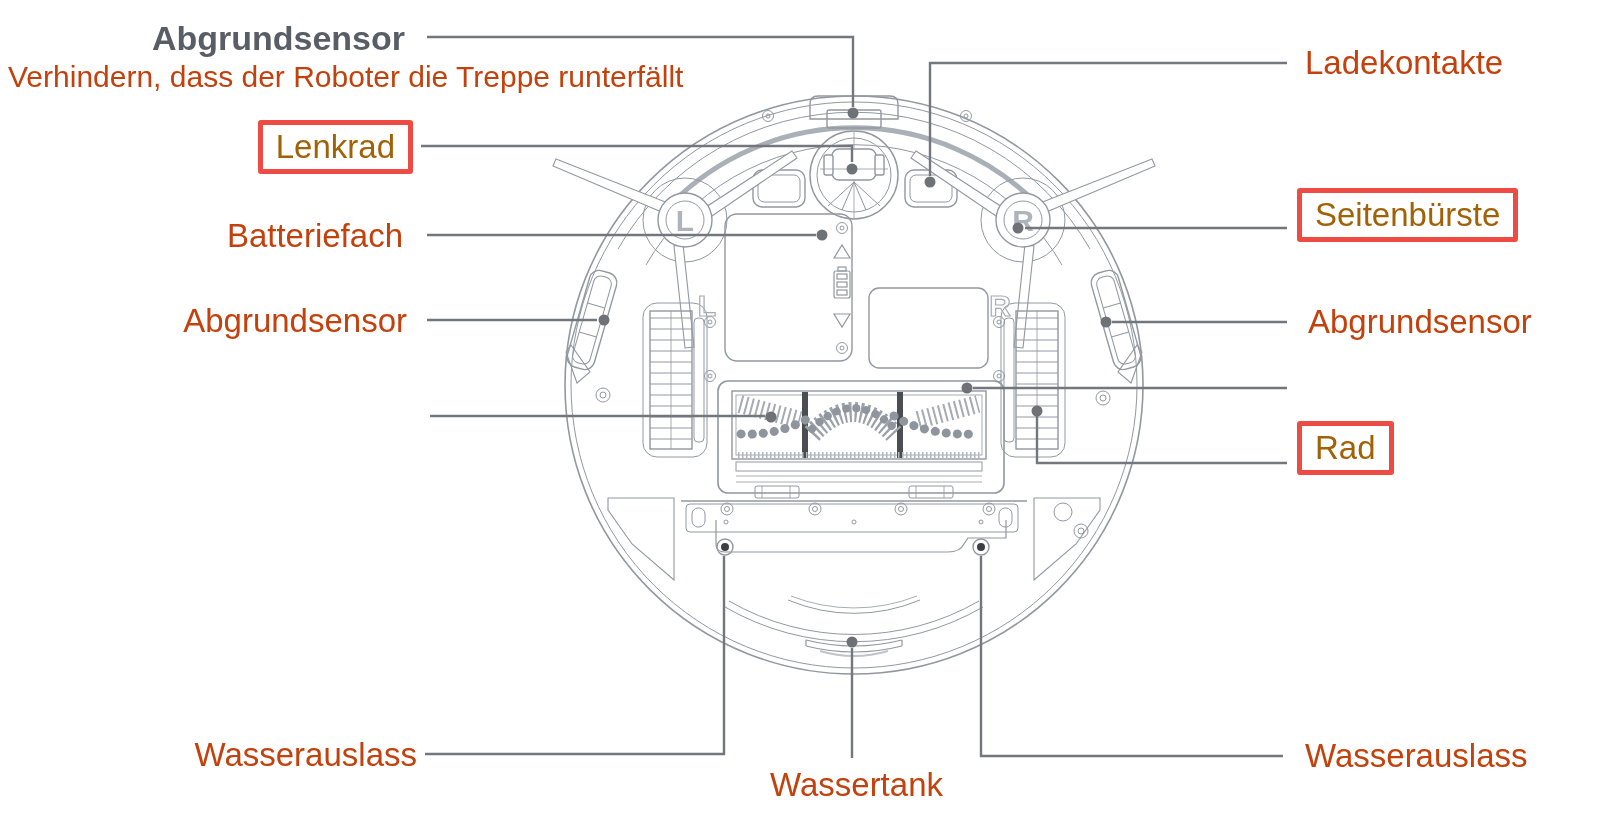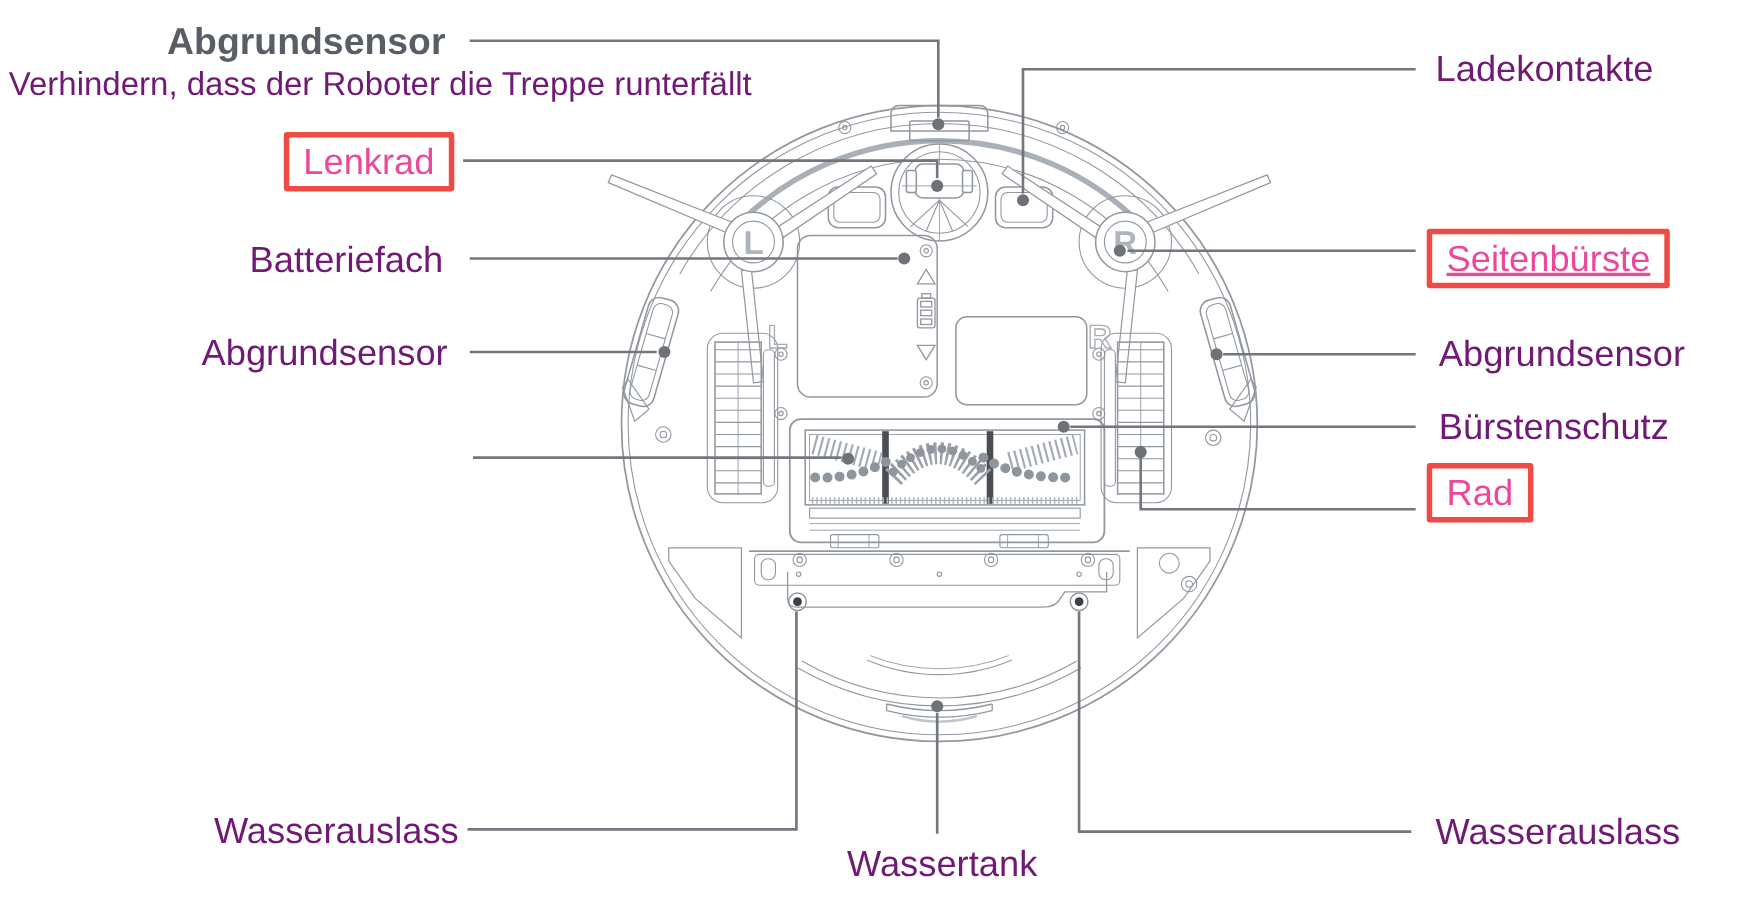--- a/index.html
+++ b/index.html
@@ -1,26 +1,26 @@
 <!DOCTYPE html>
 <html><head>
 <meta charset="utf-8">
 <style>
   html,body{margin:0;padding:0;background:#fff;}
   #stage{position:relative;width:1602px;height:822px;background:#fff;overflow:hidden;
          font-family:"Liberation Sans",sans-serif;}
   #diagram-svg{position:absolute;left:0;top:0;z-index:1;}
-  .lbl{position:absolute;z-index:2;font-size:33px;line-height:38px;color:#701a75;
+  .lbl{position:absolute;z-index:2;font-size:33px;line-height:38px;color:#c2410c;
        white-space:nowrap;font-weight:400;}
   .lbl.right-align{text-align:right;}
   .lbl.bold-title{font-size:34px;font-weight:700;color:#595e66;}
   .lbl.subtitle{font-size:30px;}
   .redbox{position:absolute;z-index:2;display:inline-block;border:5px solid #ef4b45;
           border-radius:3px;padding:1px 13px;font-size:33px;line-height:42px;
-          color:#ec4899;white-space:nowrap;background:transparent;}
+          color:#a16207;white-space:nowrap;background:transparent;}
   svg text{font-family:"Liberation Sans",sans-serif;}
 </style>
 </head>
 <body>
 
 <div id="stage">
 
   <svg id="diagram-svg" width="1602" height="822" viewBox="0 0 1602 822">
 
     <g stroke="#9298a0" fill="none" stroke-width="1.4">
@@ -252,19 +252,18 @@
   <div class="lbl bold-title right-align" style="right:1197px;top:19px;">Abgrundsensor</div>
   <div class="lbl subtitle" style="left:8px;top:58px;">Verhindern, dass der Roboter die Treppe runterfällt</div>
 
   <div class="redbox" style="right:1189px;top:120px;">Lenkrad</div>
   <div class="lbl right-align" style="right:1199px;top:217px;">Batteriefach</div>
   <div class="lbl right-align" style="right:1195px;top:302px;">Abgrundsensor</div>
   <div class="lbl right-align" style="right:1185px;top:736px;">Wasserauslass</div>
   <div class="lbl" style="left:1305px;top:44px;">Ladekontakte</div>
 
   <div class="lbl" style="left:770px;top:766px;">Wassertank</div>
-  <div class="redbox" style="left:1297px;top:208px;text-decoration:underline;">Seitenbürste</div>
+  <div class="redbox" style="left:1297px;top:188px;">Seitenbürste</div>
   <div class="lbl" style="left:1308px;top:303px;">Abgrundsensor</div>
-  <div class="lbl" style="left:1308px;top:369px;">Bürstenschutz</div>
   <div class="redbox" style="left:1297px;top:421px;">Rad</div>
   <div class="lbl" style="left:1305px;top:737px;">Wasserauslass</div>
 
 </div>
 
 </body></html>

